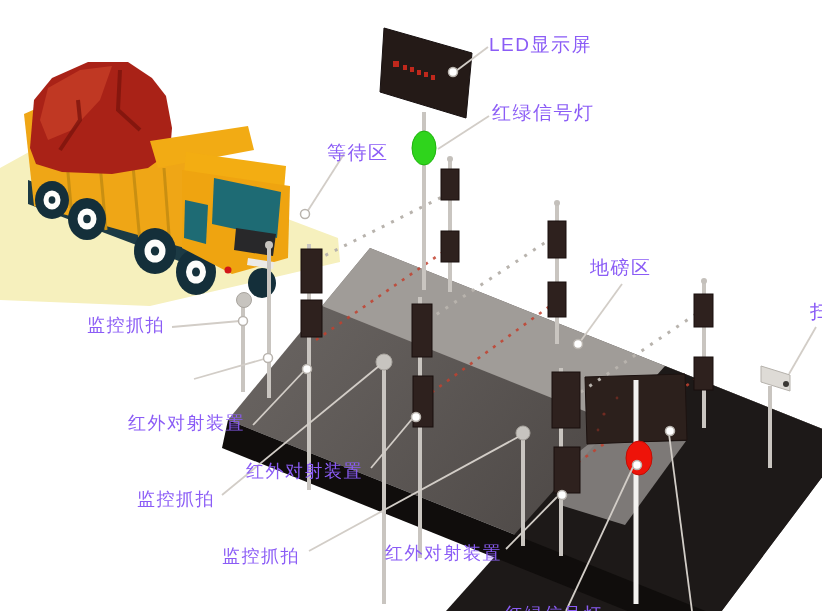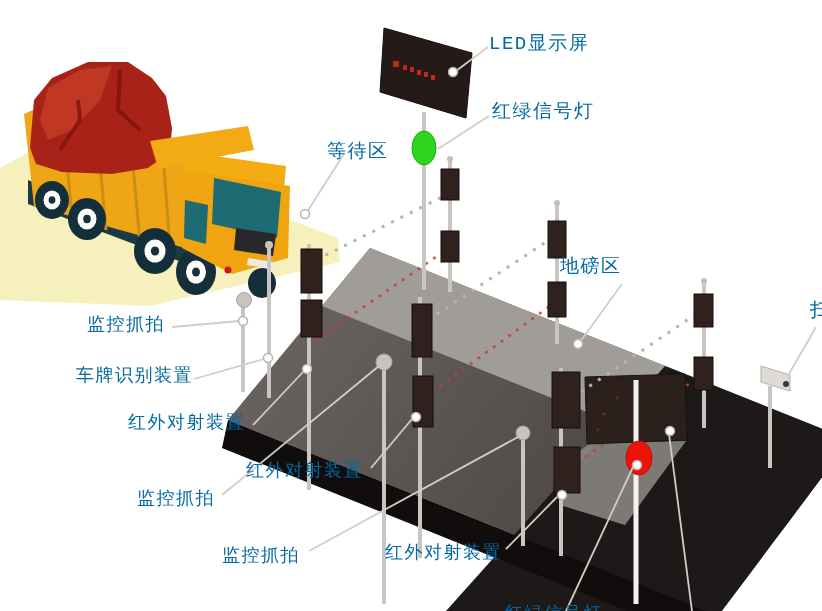--- a/index.html
+++ b/index.html
@@ -3,28 +3,28 @@
 <meta charset="utf-8">
 <style>
   html,body { margin:0; padding:0; background:#ffffff; }
   .scene {
     position:relative; width:822px; height:611px;
     background:#ffffff; overflow:hidden;
     font-family:"Liberation Sans", sans-serif;
   }
   .scene svg { position:absolute; left:0; top:0; }
   .lbl {
-    position:absolute; font-size:18px; color:#0369a1;
-    letter-spacing:1.5px; white-space:nowrap; line-height:1.25;font-family:Liberation Mono, monospace;
+    position:absolute; font-size:18px; color:#8b5cf6;
+    letter-spacing:1.5px; white-space:nowrap; line-height:1.25;
   }
   .lbl.big { font-size:19px; }
   #lbl-led    { left:489px; top:33px;  }
   #lbl-signal { left:492px; top:101px; }
   #lbl-wait   { left:327px; top:141px; }
-  #lbl-diban  { left:560px; top:256px; }
+  #lbl-diban  { left:590px; top:256px; }
   #lbl-scan   { left:810px; top:300px; }
   #lbl-mon1   { left:87px;  top:314px; }
   #lbl-plate  { left:76px;  top:365px; }
   #lbl-ir1    { left:128px; top:412px; }
   #lbl-ir2    { left:246px; top:460px; }
   #lbl-mon2   { left:137px; top:488px; }
   #lbl-mon3   { left:222px; top:545px; }
   #lbl-ir3    { left:385px; top:542px; }
   #lbl-bottom { left:505px; top:603px; }
 </style>
@@ -226,21 +226,20 @@
     <circle cx="670" cy="431" r="4.5"></circle>
   </g>
 </svg>
 
 <div class="lbl big" id="lbl-led">LED显示屏</div>
 <div class="lbl big" id="lbl-signal">红绿信号灯</div>
 <div class="lbl big" id="lbl-wait">等待区</div>
 <div class="lbl big" id="lbl-diban">地磅区</div>
 <div class="lbl big" id="lbl-scan">扫码</div>
 <div class="lbl" id="lbl-mon1">监控抓拍</div>
-<div class="lbl" id="lbl-plate">车牌识别装置</div>
 <div class="lbl" id="lbl-ir1">红外对射装置</div>
 <div class="lbl" id="lbl-ir2">红外对射装置</div>
 <div class="lbl" id="lbl-mon2">监控抓拍</div>
 <div class="lbl" id="lbl-mon3">监控抓拍</div>
 <div class="lbl" id="lbl-ir3">红外对射装置</div>
 <div class="lbl" id="lbl-bottom">红绿信号灯</div>
 
 </div>
 
 </body></html>

